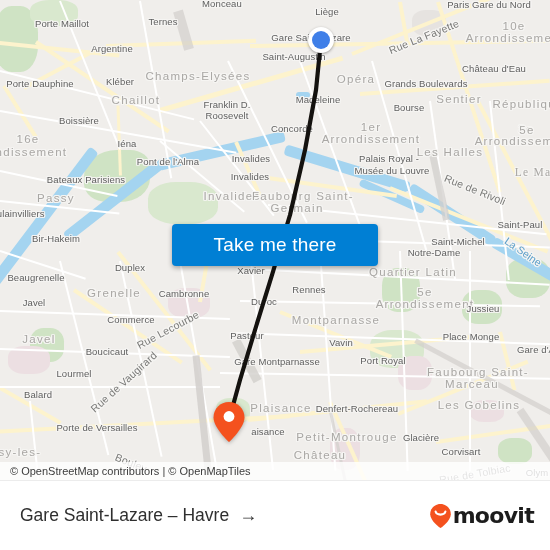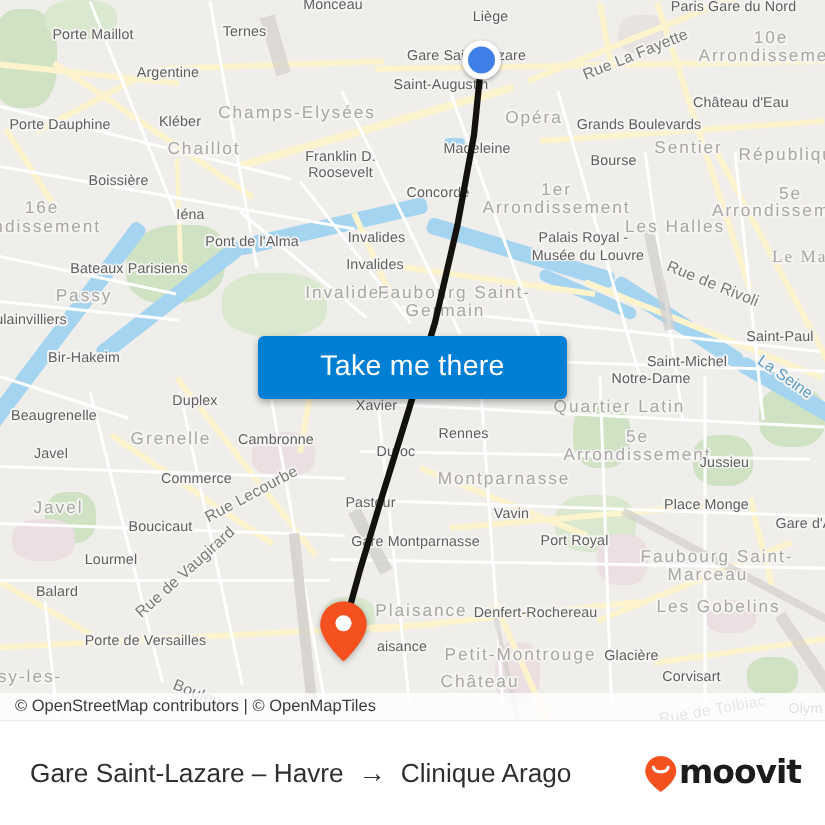--- a/index.html
+++ b/index.html
@@ -370,21 +370,20 @@
 
     <button id="cta">Take me there</button>
 
     <div id="attrib">© OpenStreetMap contributors | © OpenMapTiles</div>
   </div>
 
   <div id="footer">
     <div id="trip">
       <span>Gare Saint-Lazare – Havre</span>
       <span class="arrow">→</span>
-      <span>Clinique Arago</span>
     </div>
     <div id="logo">
       <svg width="23" height="26" viewBox="0 0 23 26">
         <path d="M11.5 1 C5.8 1 1.2 5.5 1.2 11.2 C1.2 18.2 11.5 25 11.5 25 C11.5 25 21.8 18.2 21.8 11.2 C21.8 5.5 17.2 1 11.5 1 Z" fill="#f4511e"></path>
         <path d="M6.6 8.6 C7.6 12.6 15.4 12.6 16.4 8.6" fill="none" stroke="#ffffff" stroke-width="2.1" stroke-linecap="round"></path>
       </svg>
       <span class="word">moovit</span>
     </div>
   </div>
 </div>

